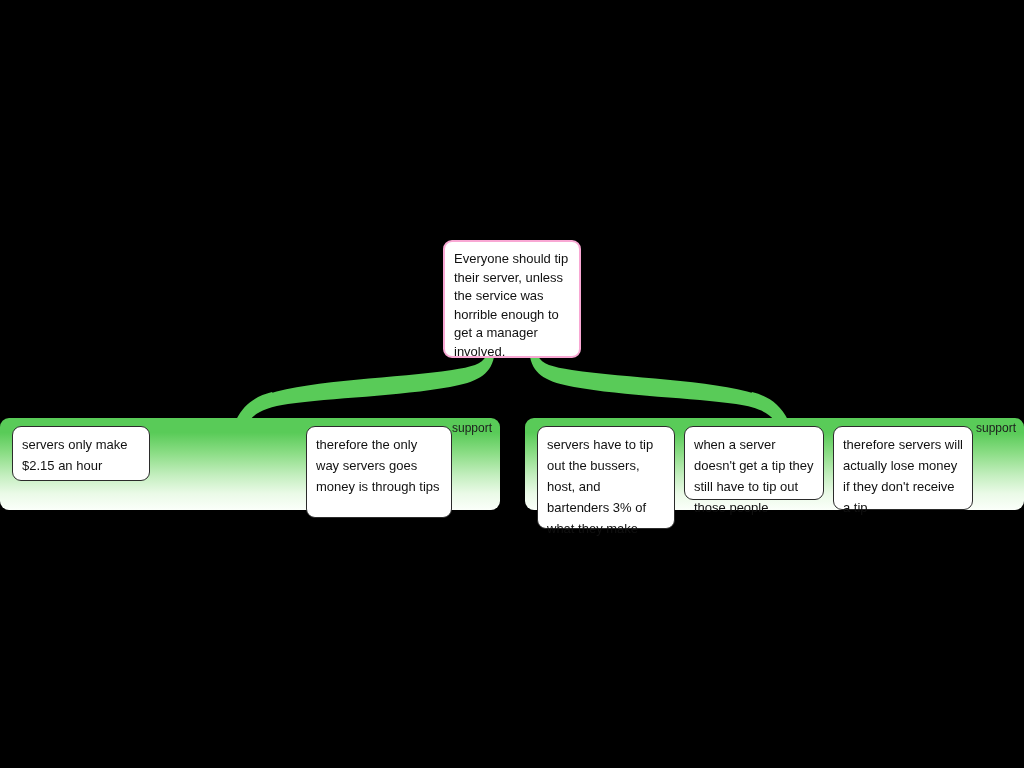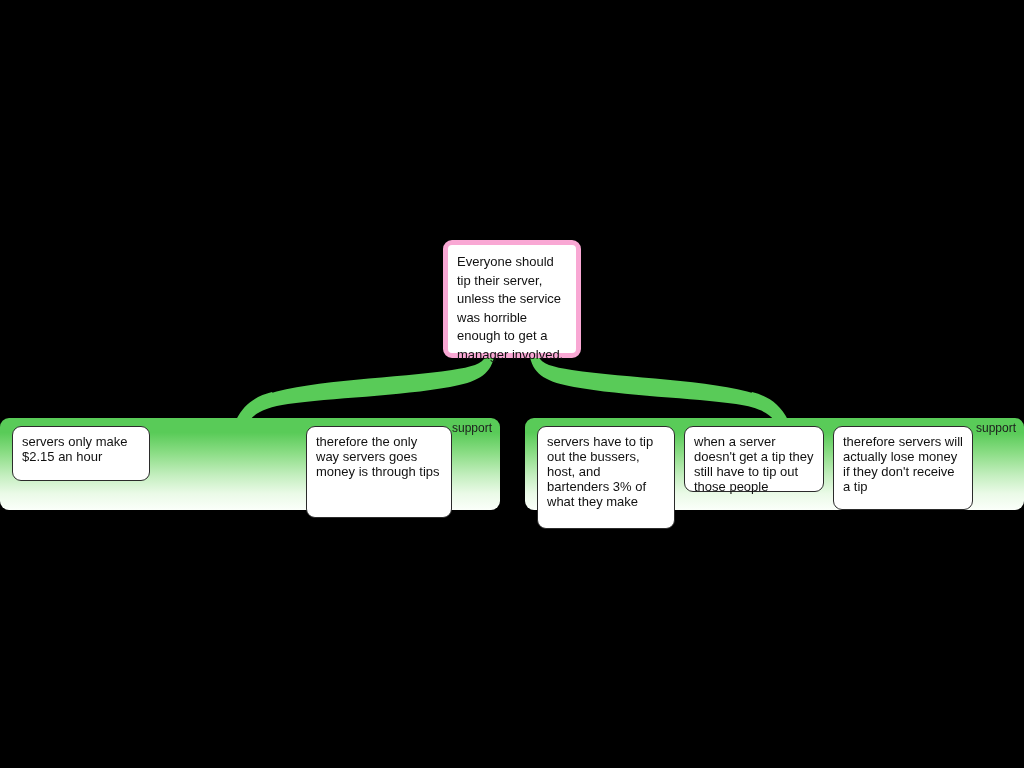--- a/index.html
+++ b/index.html
@@ -36,21 +36,21 @@
   }
 
   
   .root-node {
     position: absolute;
     left: 443px;
     top: 240px;
     width: 138px;
     height: 118px;
     background: #ffffff;
-    border: 5px solid #f9a8d4;
+    border: 2px solid #f9a8d4;
     border-radius: 9px;
     padding: 8px 9px 6px 9px;
     font-size: 13px;
     line-height: 18.5px;
     color: #111111;
     z-index: 6;
   }
 
   
   .group {
@@ -81,33 +81,33 @@
   }
 
   
   .card {
     position: absolute;
     background: #ffffff;
     border: 1px solid #2b2b2b;
     border-radius: 9px;
     padding: 7px 9px 5px 9px;
     font-size: 13px;
-    line-height: 15px;
+    line-height: 21px;
     color: #111111;
     z-index: 5;
   }
 
   
   .card-l1 { left: 12px;  top: 426px; width: 138px; height: 55px; }
   .card-l2 { left: 160px; top: 426px; width: 138px; height: 55px; }
   .card-l3 { left: 306px; top: 426px; width: 146px; height: 92px; }
 
   
   .card-r1 { left: 537px; top: 426px; width: 138px; height: 103px; }
-  .card-r2 { left: 684px; top: 426px; width: 140px; height: 66px; }
+  .card-r2 { left: 684px; top: 426px; width: 140px; height: 74px; }
   .card-r3 { left: 833px; top: 426px; width: 140px; height: 84px; }
 </style>
 </head>
 <body>
 
 <div id="canvas">
 
   <svg id="connectors" viewBox="0 0 1024 768" xmlns="http://www.w3.org/2000/svg">
 
     <path d="M 494 357

